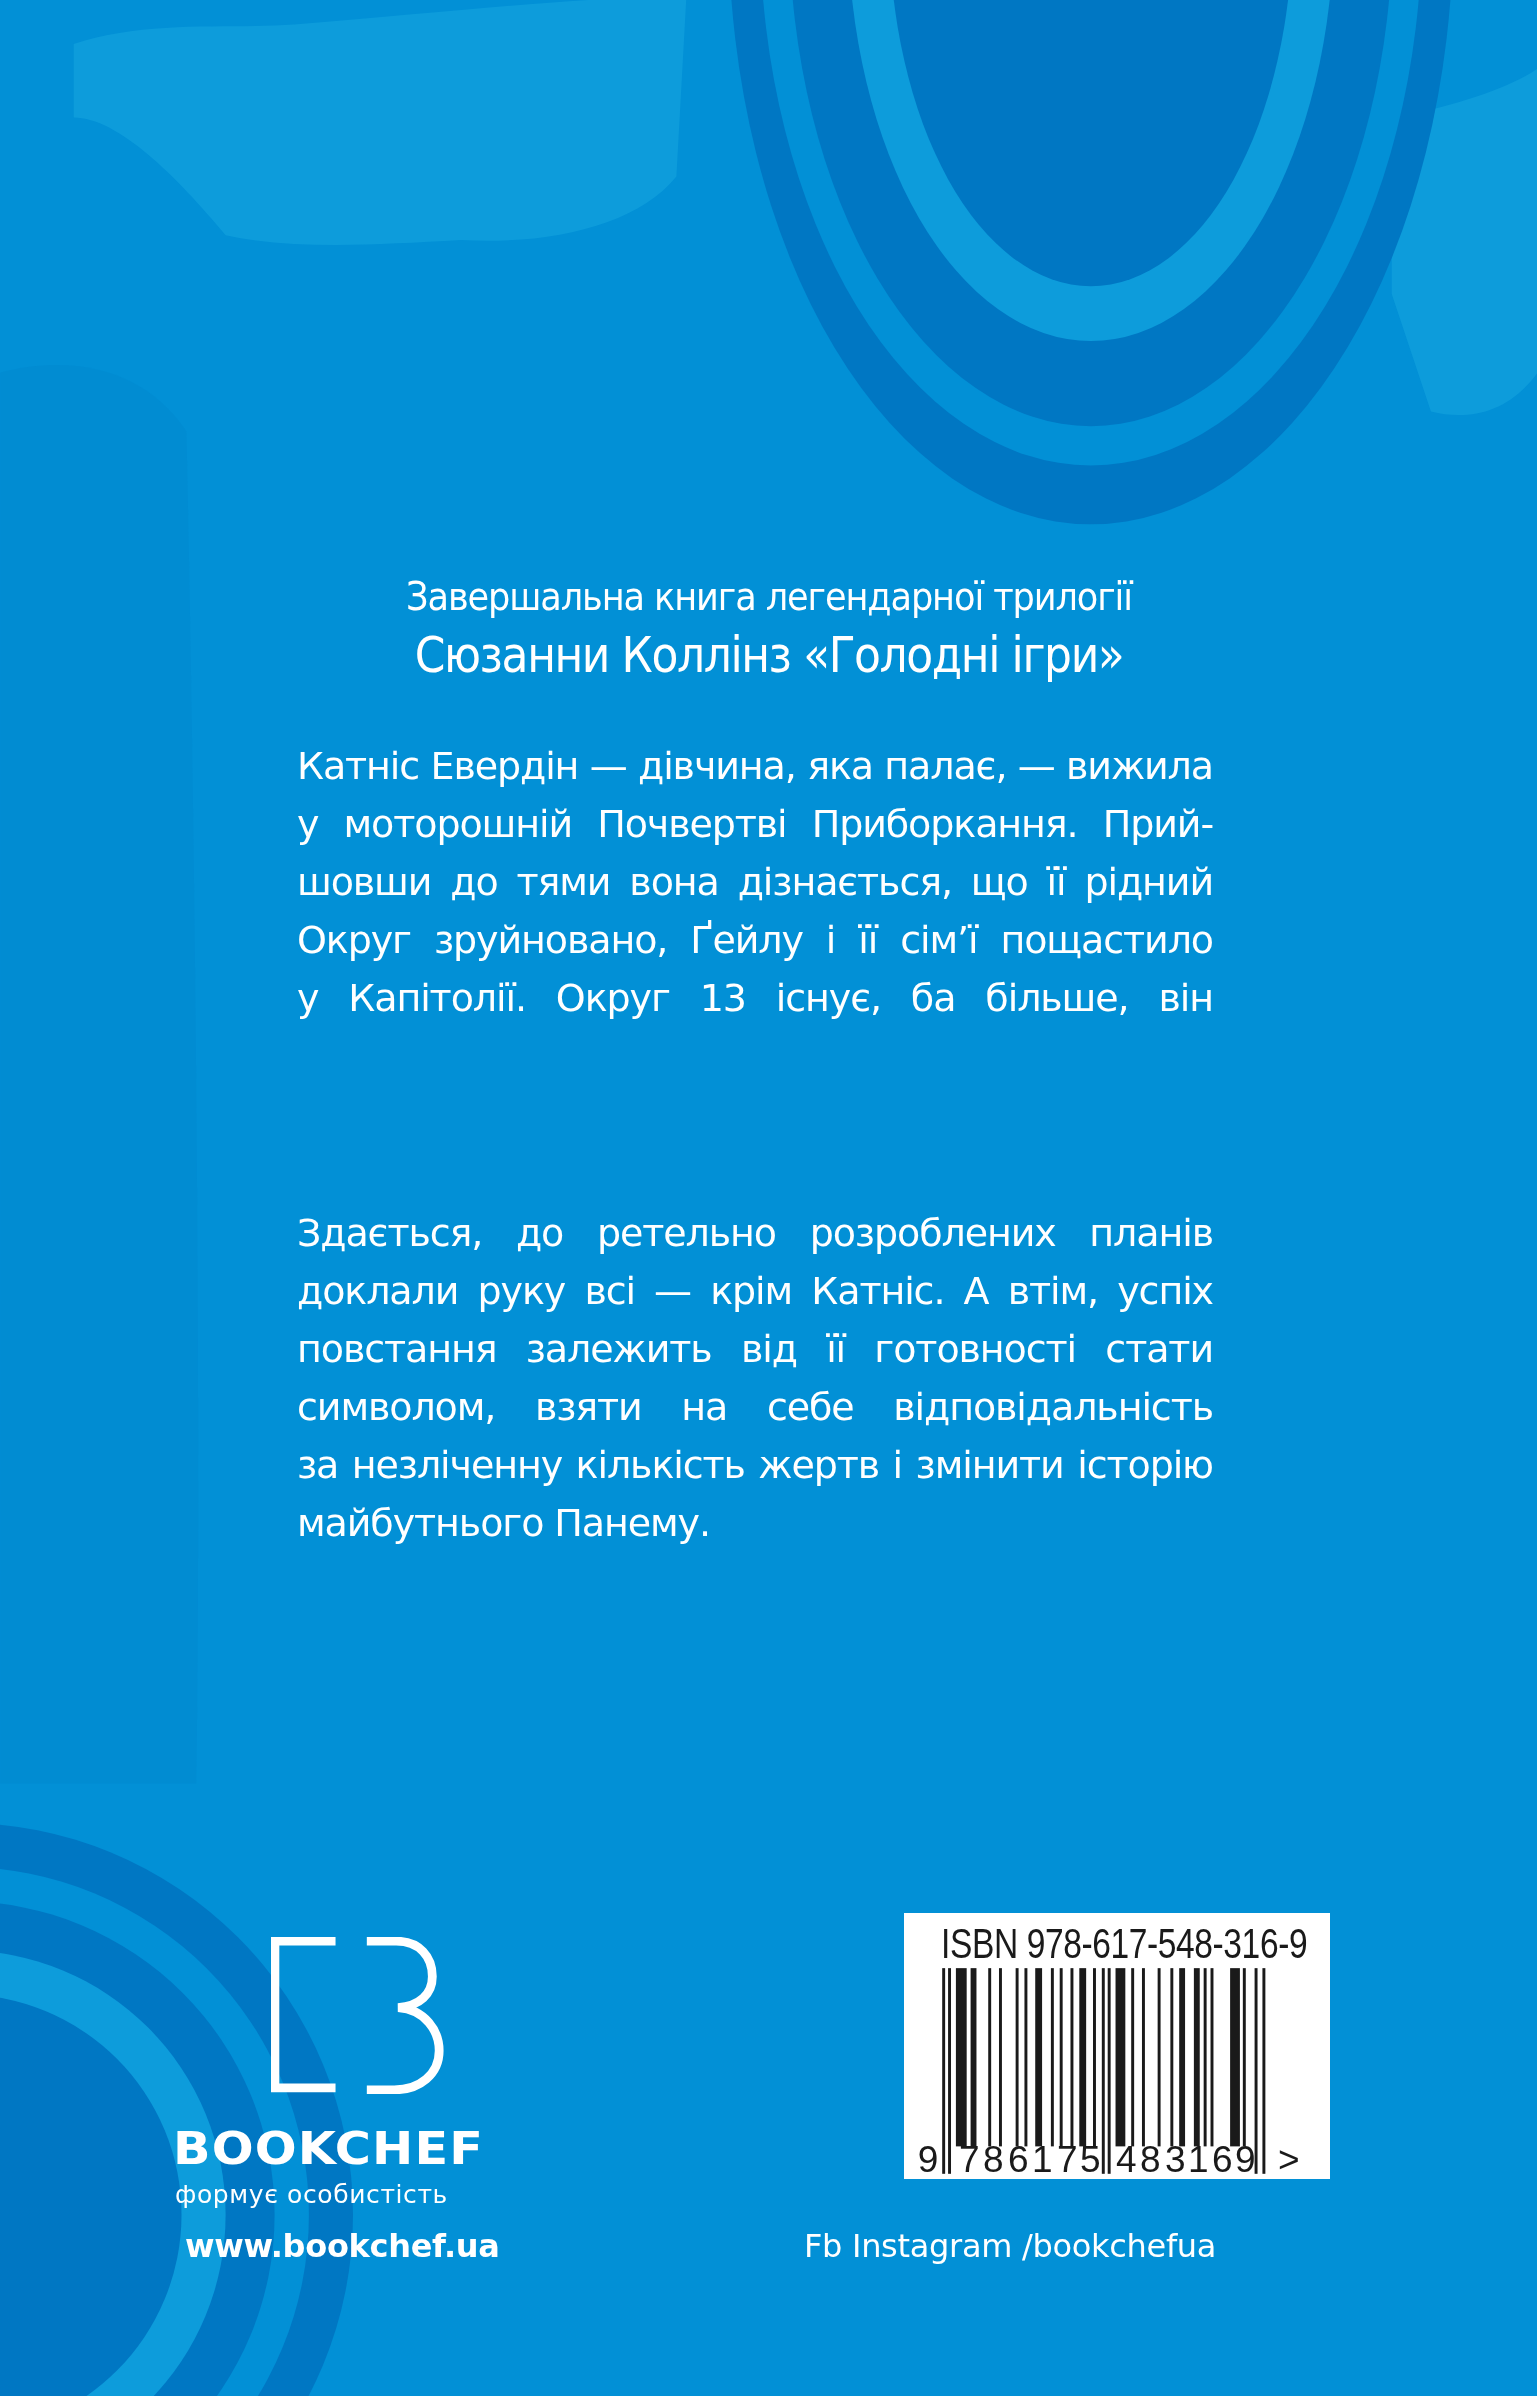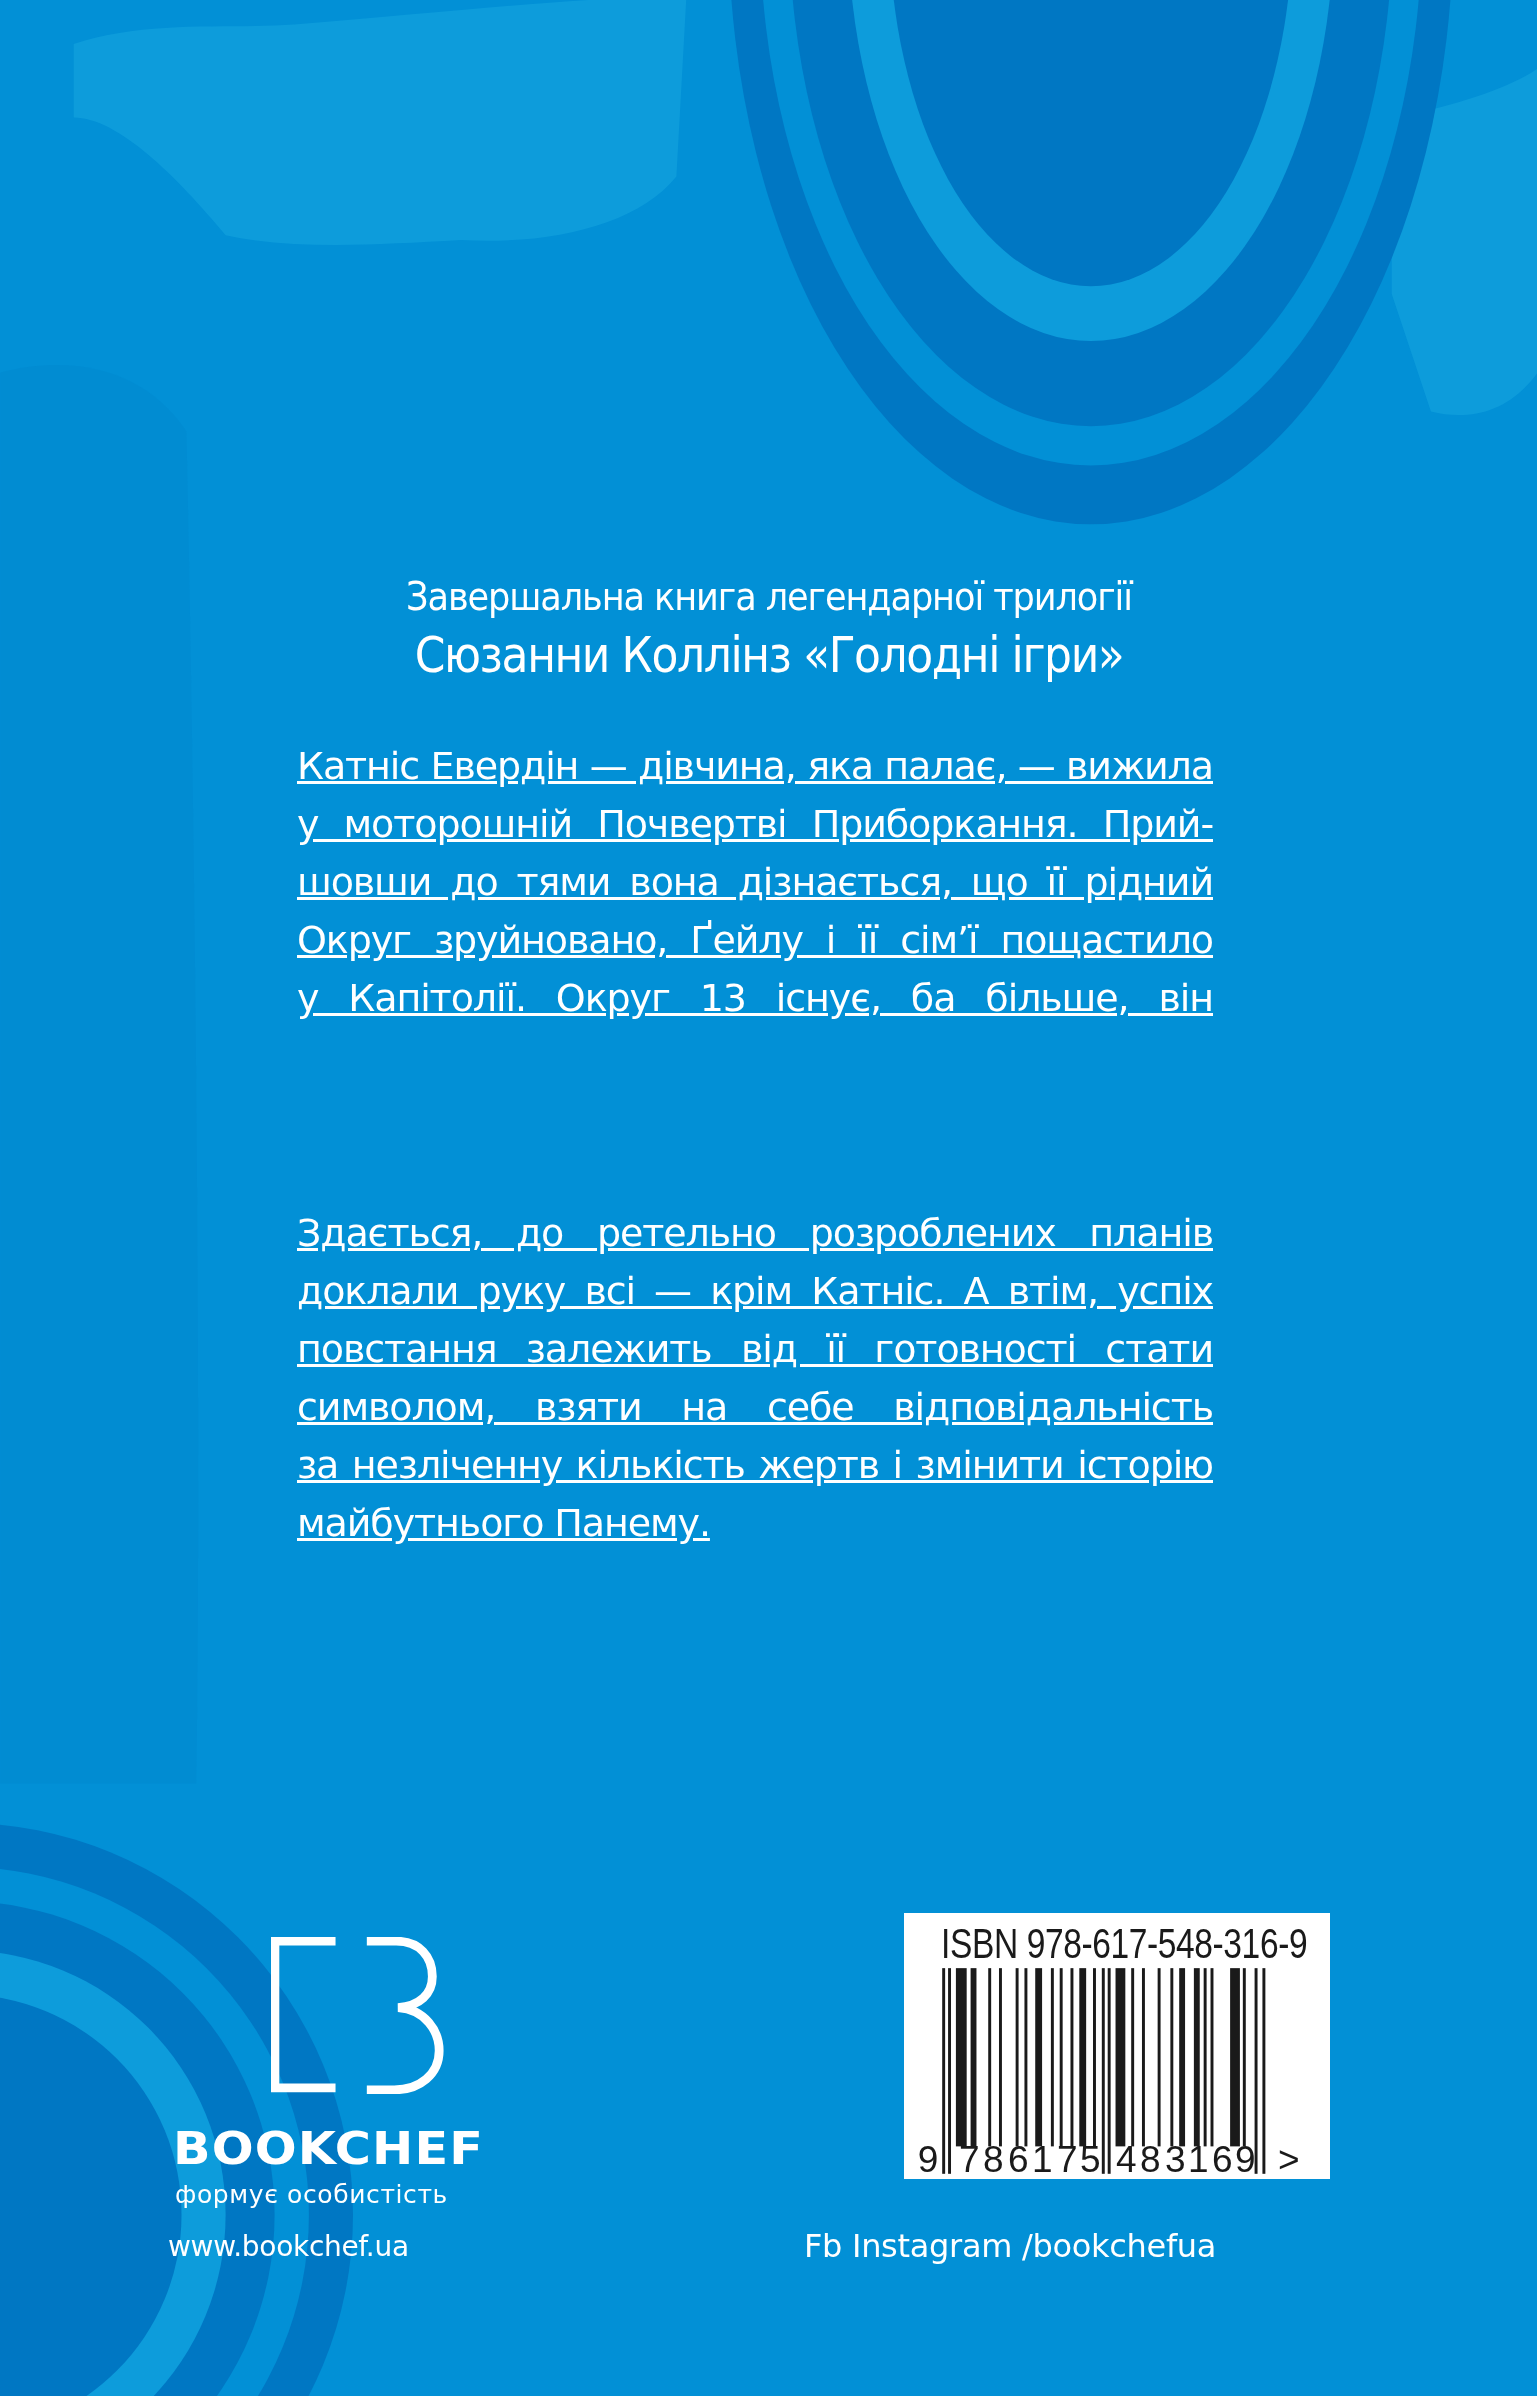--- a/index.html
+++ b/index.html
@@ -15,21 +15,21 @@
   .lead .l1 {
     font-family: "DejaVu Sans", sans-serif; font-size: 39px; line-height: 47px;
     letter-spacing: -1.2px; transform: scaleX(0.9); transform-origin: center; white-space: nowrap;
   }
   .lead .l2 {
     font-family: "DejaVu Sans", sans-serif; font-size: 50px; line-height: 63px; margin-top: 3.9px;
     letter-spacing: -1.6px; transform: scaleX(0.88); transform-origin: center; white-space: nowrap;
   }
 
   .body-text { left: 297px; width: 916px; font-family: "DejaVu Sans", sans-serif; }
-  .para { margin: 0; text-decoration: underline; }
+  .para { margin: 0; }
   .para .ln {
     display: block; font-size: 38px; line-height: 58px; height: 58px;
     white-space: nowrap; text-align: justify; text-align-last: justify;
     letter-spacing: -1.1px; word-spacing: 0px;
   }
   .para .ln.last { text-align-last: left; }
   .p1 { top: 737px; }
   .p2 { top: 1172px; margin-top: 32px; }
 
   .logo { left: 173px; top: 1921px; width: 377px; }
@@ -39,22 +39,22 @@
     font-family: "DejaVu Sans", sans-serif; font-weight: bold; font-size: 44px; line-height: 47px;
     letter-spacing: 1px; transform: scaleX(1.12); transform-origin: left center; white-space: nowrap;
   }
   .tagline {
     position: absolute; left: 2px; top: 258px; white-space: nowrap;
     font-family: "DejaVu Sans", sans-serif; font-size: 25px; line-height: 31px; font-weight: normal;
     letter-spacing: 0.6px;
   }
 
   .site {
-    left: 168px; top: 2227px; font-family: "DejaVu Sans", sans-serif; font-size: 28px; line-height: 39px;
-    font-weight: normal; letter-spacing: -0.3px; white-space: nowrap;
+    left: 185px; top: 2227px; font-family: "DejaVu Sans", sans-serif; font-size: 32px; line-height: 39px;
+    font-weight: bold; letter-spacing: -0.3px; white-space: nowrap;
   }
   .social {
     left: 804px; top: 2227px; font-family: "DejaVu Sans", sans-serif; font-size: 32px; line-height: 39px;
     letter-spacing: -0.3px; white-space: nowrap;
   }
 
   .barcode-box {
     left: 904px; top: 1913px; width: 426px; height: 266px; background: #ffffff; color: #1a1a1a;
   }
   .isbn {

